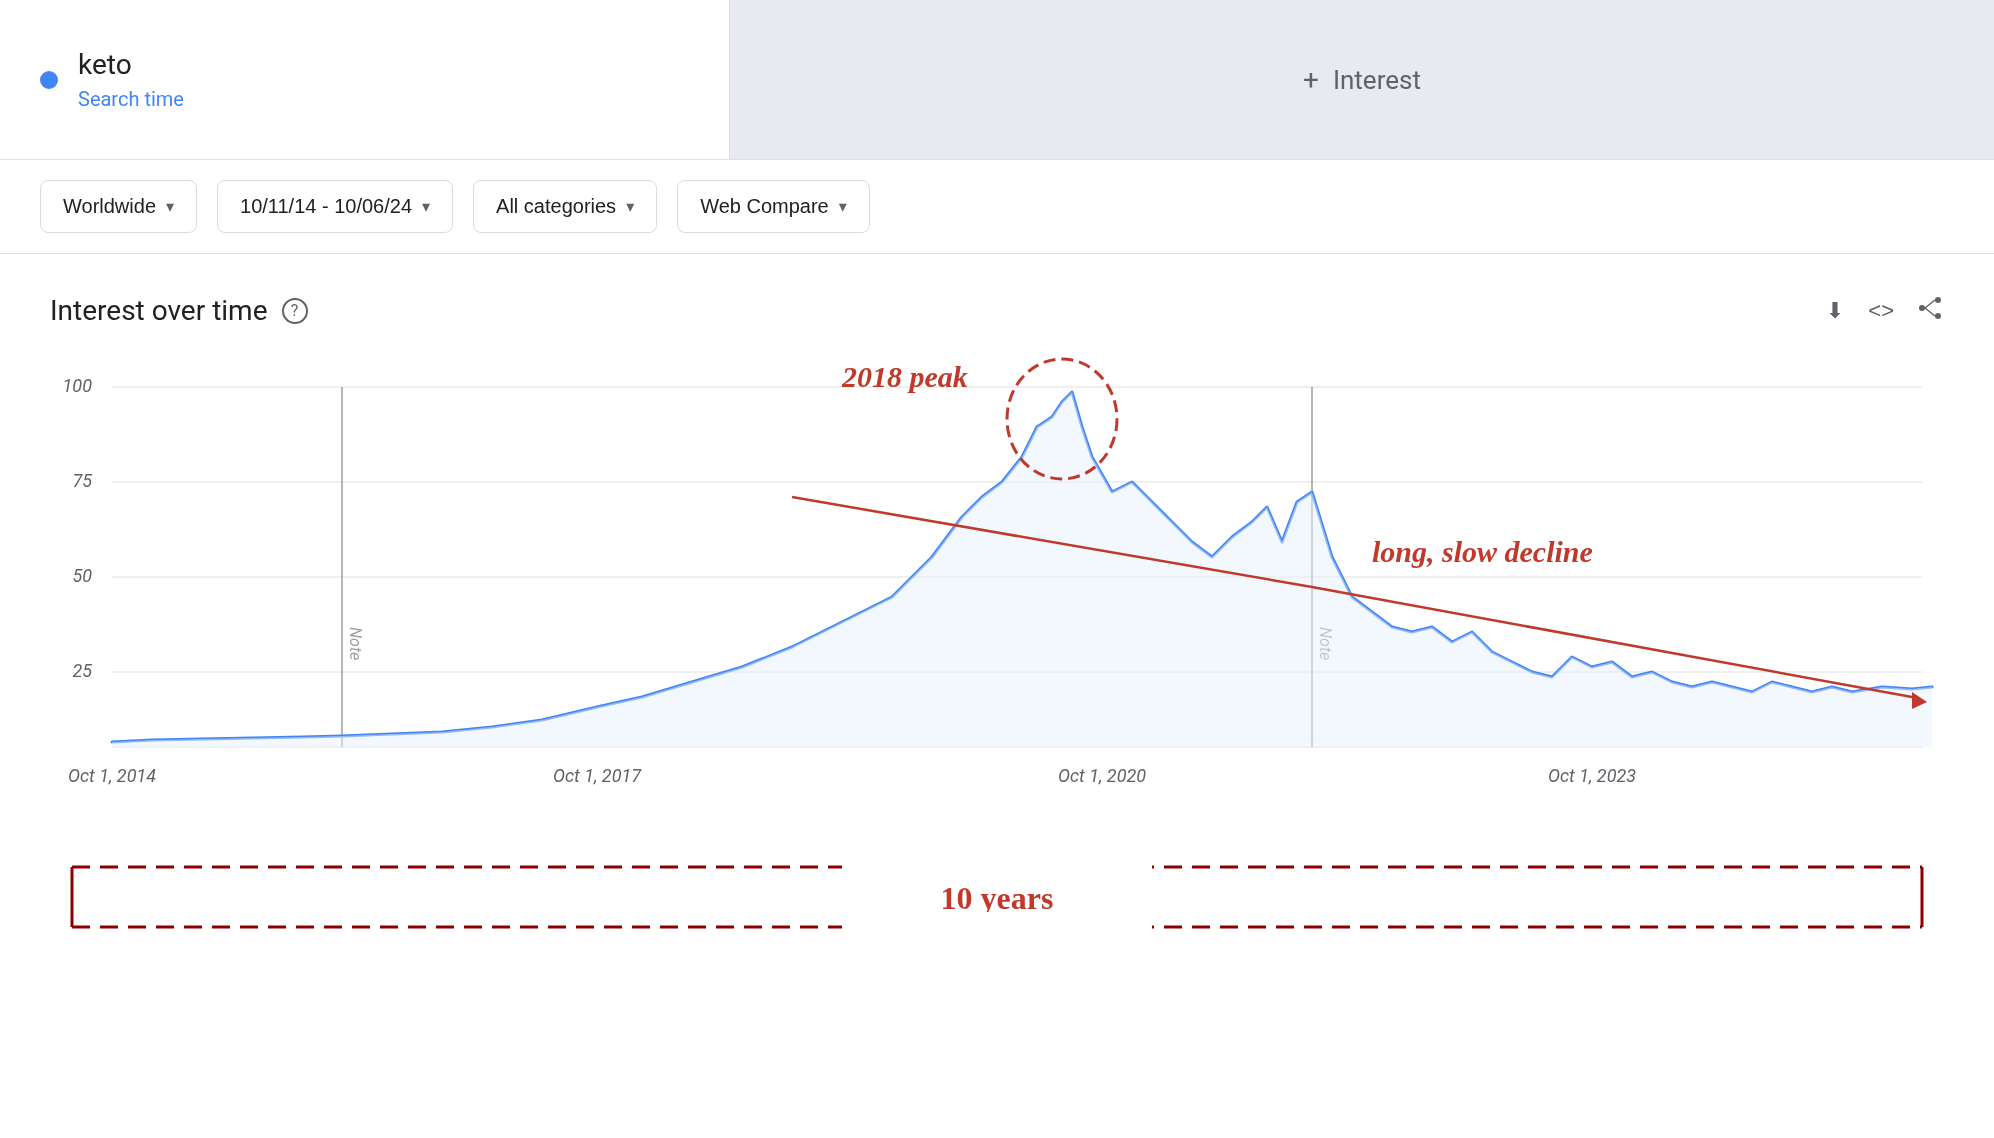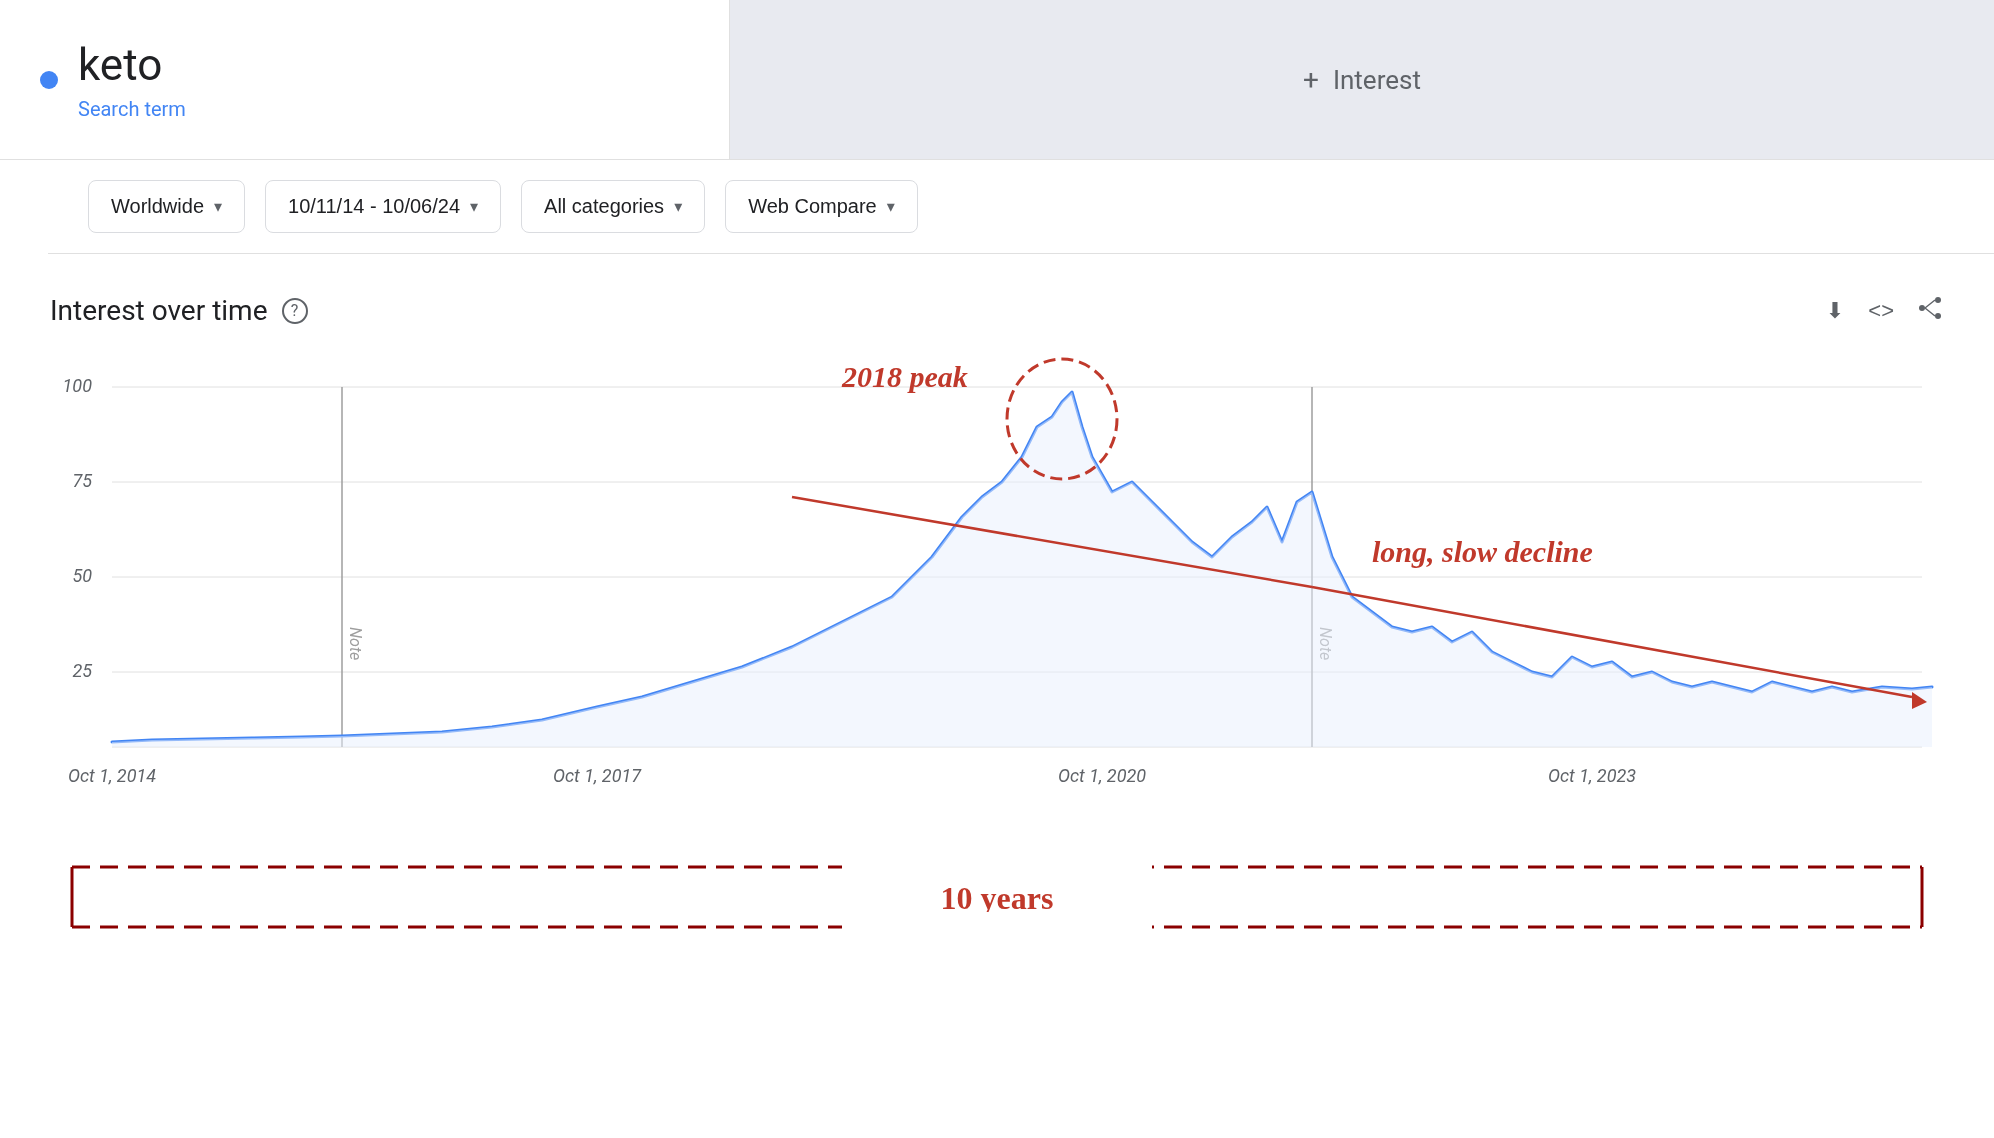--- a/index.html
+++ b/index.html
@@ -32,21 +32,21 @@
       border-radius: 50%;
       background: #4285f4;
       flex-shrink: 0;
     }
     .term-info {
       display: flex;
       flex-direction: column;
       gap: 6px;
     }
     .term-name {
-      font-size: 44px;
+      font-size: 28px;
       font-weight: 400;
       color: #202124;
     }
     .term-type {
       font-size: 20px;
       color: #4285f4;
     }
     .compare-box {
       display: flex;
       align-items: center;
@@ -66,21 +66,20 @@
     }
 
     
     .filter-bar {
       display: flex;
       align-items: center;
       padding: 20px 40px;
       gap: 20px;
       border-bottom: 1px solid #e0e0e0;
       background: #fff;
-      margin-left: 48px;
     }
     .filter-btn {
       display: flex;
       align-items: center;
       gap: 10px;
       padding: 14px 22px;
       border: 1px solid #dadce0;
       border-radius: 8px;
       background: #fff;
       cursor: pointer;
@@ -160,21 +159,21 @@
     }
   </style>
 </head>
 <body>
 
 <div class="header">
   <div class="search-term-box">
     <div class="blue-dot"></div>
     <div class="term-info">
       <span class="term-name">keto</span>
-      <span class="term-type">Search term</span>
+      <span class="term-type">Search time</span>
     </div>
   </div>
   <div class="compare-box">
     <span class="compare-plus">+</span>
     <span class="compare-label">Interest</span>
   </div>
 </div>
 
 <div class="filter-bar">
   <button class="filter-btn">

